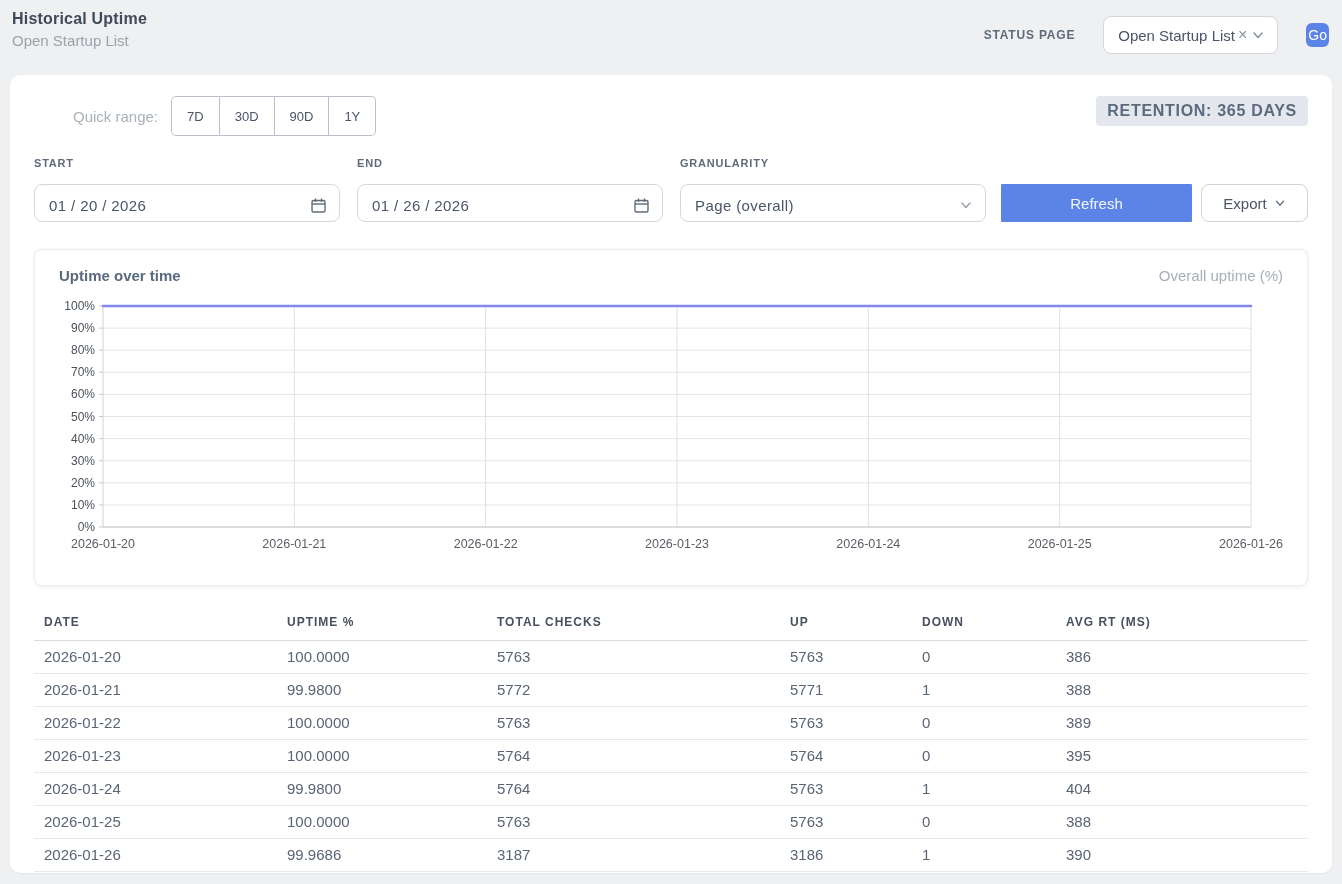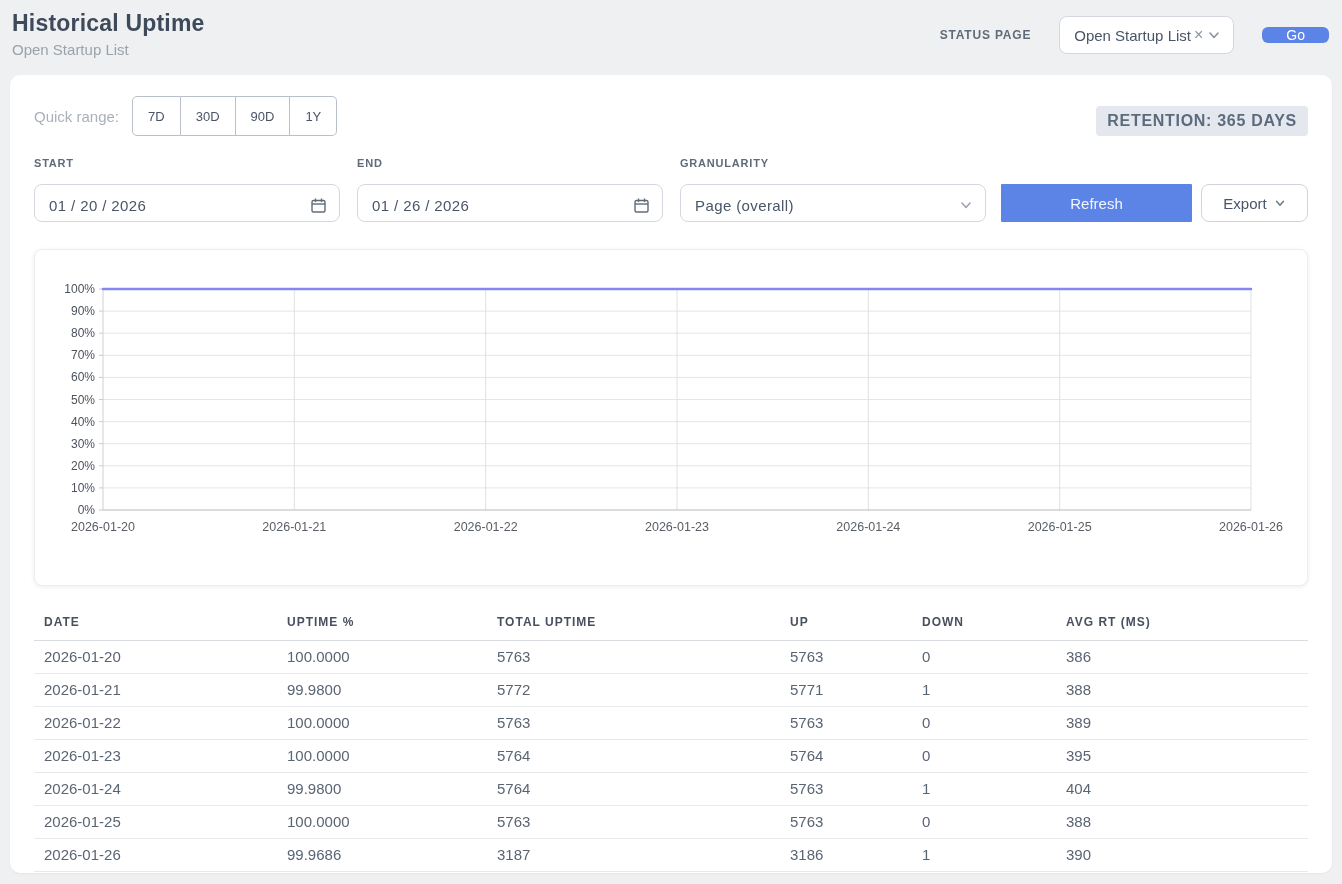--- a/index.html
+++ b/index.html
@@ -4,40 +4,40 @@
 <style>
   * { margin:0; padding:0; box-sizing:border-box; }
   html,body { width:1342px; height:884px; overflow:hidden; }
   body {
     background:#eef0f2;
     font-family:"Liberation Sans","DejaVu Sans",sans-serif;
     color:#4a5568;
   }
   
   .top-header { display:flex; justify-content:space-between; align-items:flex-start; padding:10px 13px 0 12px; height:72px; }
-  .page-title { font-size:23px; font-weight:700; color:#3e4a5a; letter-spacing:0.2px; }
+  .page-title { font-size:16px; font-weight:700; color:#3e4a5a; letter-spacing:0.2px; }
   .page-subtitle { font-size:15px; color:#9aa3ac; margin-top:4px; }
   .header-right { display:flex; align-items:center; gap:28px; margin-top:6px; }
   .status-page-label { font-size:12px; font-weight:600; letter-spacing:0.8px; color:#5f6b7a; }
   .header-select {
     display:flex; align-items:center; gap:4px; background:#fff; border:1px solid #d4d8de;
     border-radius:8px; height:38px; padding:0 12px 0 14px; cursor:pointer;
   }
   .header-select .sel-text { font-size:15px; color:#4a5568; }
   .clear-x { font-size:16px; color:#8a93a0; line-height:1; margin-left:-1px; }
   .go-btn {
-    background:#5c83e6; color:#fff; border:none; border-radius:6px; height:16px;
-    padding:0 24px; font-size:14px; cursor:pointer; font-family:inherit;
+    background:#5c83e6; color:#fff; border:none; border-radius:6px; height:24px;
+    padding:0 2px; font-size:14px; cursor:pointer; font-family:inherit;
   }
   
   .main-card {
     margin:3px 10px 0 10px; background:#fff; border-radius:10px;
     box-shadow:0 1px 2px rgba(20,30,50,0.05); padding:21px 24px 20px 24px; height:798px;
   }
-  .row1 { display:flex; justify-content:space-between; align-items:flex-end; }
+  .row1 { display:flex; justify-content:space-between; align-items:flex-start;margin-left:39px; }
   .row1-left { display:flex; align-items:center; gap:13px; }
   .quick-range-label { font-size:15px; color:#a9b1bb; }
   .qr-group { display:flex; }
   .qr-btn {
     background:#fff; border:1px solid #b9c0cc; border-left-width:0; color:#4a5568;
     font-size:13px; height:40px; padding:12px 15px; cursor:pointer; font-family:inherit;
   }
   .qr-btn:first-child { border-left-width:1px; border-radius:5px 0 0 5px; }
   .qr-btn:last-child { border-radius:0 5px 5px 0; }
   .retention-badge {
@@ -169,20 +169,24 @@
       <span>Export</span>
       <span class="icon">
         <svg width="12" height="12" viewBox="0 0 14 14">
             <polyline points="3,5 7,9.5 11,5" fill="none" stroke="#6b7684" stroke-width="1.7" stroke-linecap="round" stroke-linejoin="round"></polyline>
           </svg>
       </span>
     </button>
   </div>
 
   <div class="chart-card">
+    <div class="chart-head">
+      <span class="chart-title">Uptime over time</span>
+      <span class="chart-legend">Overall uptime (%)</span>
+    </div>
     <div class="chart-svg-wrap">
       <svg width="1224" height="262">
           <line x1="40" y1="231" x2="44" y2="231" stroke="#c6c9ce" stroke-width="1"></line>
           <text x="36" y="235" text-anchor="end" class="ytick">0%</text>
           <line x1="44" y1="208.9" x2="1192" y2="208.9" stroke="#e4e5e8" stroke-width="1"></line>
           <line x1="40" y1="208.9" x2="44" y2="208.9" stroke="#c6c9ce" stroke-width="1"></line>
           <text x="36" y="212.9" text-anchor="end" class="ytick">10%</text>
           <line x1="44" y1="186.8" x2="1192" y2="186.8" stroke="#e4e5e8" stroke-width="1"></line>
           <line x1="40" y1="186.8" x2="44" y2="186.8" stroke="#c6c9ce" stroke-width="1"></line>
           <text x="36" y="190.8" text-anchor="end" class="ytick">20%</text>
@@ -228,21 +232,21 @@
           <polyline points="44,10 235.33333333333334,10.04419999999999 426.6666666666667,10 618,10 809.3333333333334,10.04419999999999 1000.6666666666666,10 1192,10.069394000000017" fill="none" stroke="#8587ef" stroke-width="2.5" stroke-linecap="round"></polyline>
         </svg>
     </div>
   </div>
 
   <table class="uptime-table">
     <thead>
       <tr>
           <th class="c0">DATE</th>
           <th class="c1">UPTIME %</th>
-          <th class="c2">TOTAL UPTIME</th>
+          <th class="c2">TOTAL CHECKS</th>
           <th class="c3">UP</th>
           <th class="c4">DOWN</th>
           <th class="c5">AVG RT (MS)</th>
         </tr>
     </thead>
     <tbody>
         <tr>
           <td class="c0">2026-01-20</td>
           <td class="c1">100.0000</td>
           <td class="c2">5763</td>

